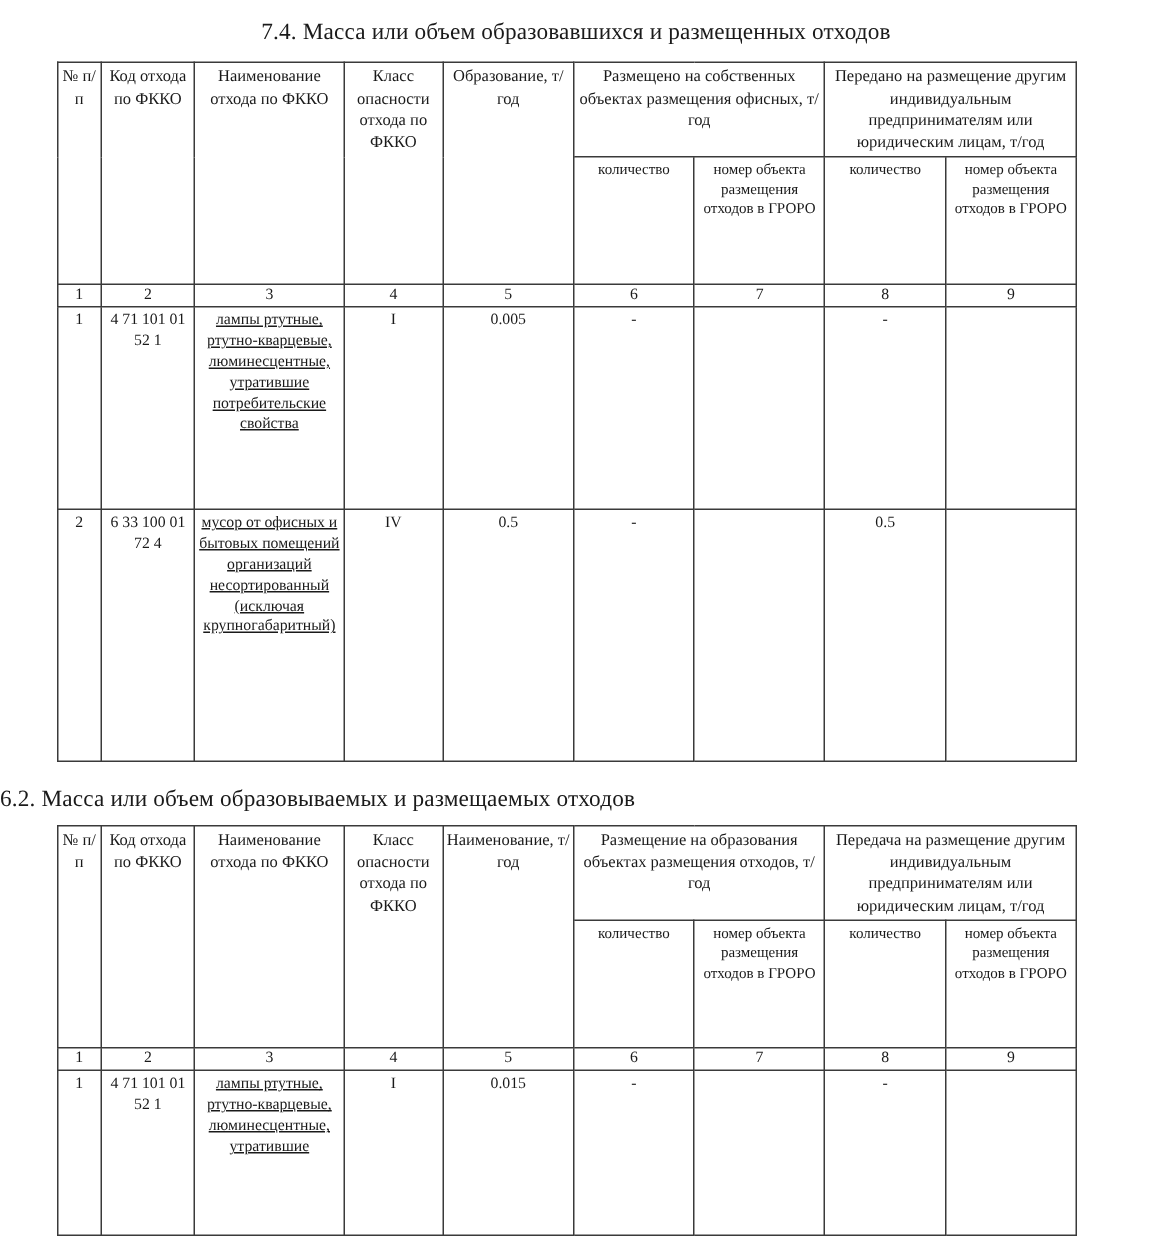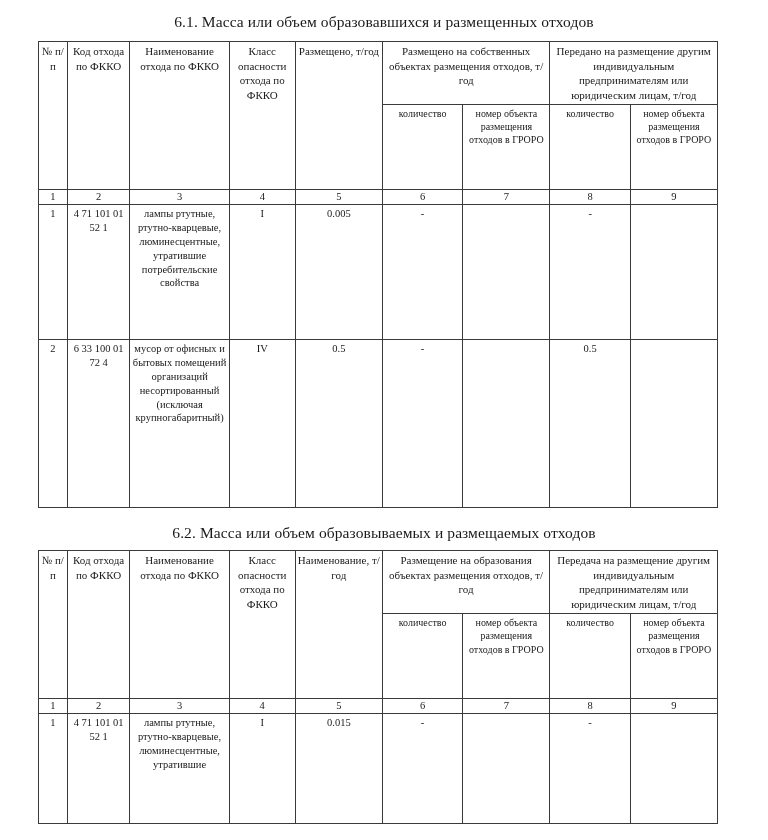--- a/index.html
+++ b/index.html
@@ -34,21 +34,21 @@
   .title-block {
     padding-top: 11px;
   }
   .subsection-title {
     text-align: center;
     font-size: 15.5px;
     line-height: 1.42;
     letter-spacing: 0.1px;
   }
   .subsection-title-2 {
-    text-align: center;
+    text-align: left;
     font-size: 15.5px;
     letter-spacing: 0.1px;
     margin-top: 16px;
     margin-bottom: 8px;
   }
 
   
   .tbl-wrap {
     margin: 0 auto;
     width: 692px;
@@ -89,20 +89,21 @@
     line-height: 1.25;
     vertical-align: middle;
   }
   td.cell {
     font-size: 10.5px;
     line-height: 1.36;
     padding-top: 3px;
   }
   td.cell-name {
     line-height: 1.36;
+    text-decoration: underline;
   }
 
   
   col.c1 { width: 26px; }
   col.c2 { width: 57px; }
   col.c3 { width: 90px; }
   col.c4 { width: 60px; }
   col.c5 { width: 79px; }
   col.c6 { width: 73px; }
   col.c7 { width: 79px; }
@@ -115,21 +116,21 @@
 
   .hdr-tall { height: 64px; }
   .hdr-sub  { height: 80px; }
 </style>
 </head>
 <body>
 
 <div class="page">
 
   <div class="title-block">
-    <div class="subsection-title">6.1. Масса или объем образовавшихся и размещенных отходов</div>
+    <div class="subsection-title">7.4. Масса или объем образовавшихся и размещенных отходов</div>
   </div>
 
   <div class="tbl-wrap" style="margin-top:8px;">
     <table class="doc-table">
       <colgroup>
         <col class="c1">
           <col class="c2">
           <col class="c3">
           <col class="c4">
           <col class="c5">
@@ -137,22 +138,22 @@
           <col class="c7">
           <col class="c8">
           <col class="c9">
       </colgroup>
       <thead>
         <tr>
           <th class="h-main hdr-tall" rowspan="2">№ п/п</th>
           <th class="h-main" rowspan="2">Код отхода по ФККО</th>
           <th class="h-main" rowspan="2">Наименование отхода по ФККО</th>
           <th class="h-main" rowspan="2">Класс опасности отхода по ФККО</th>
-          <th class="h-main" rowspan="2">Размещено, т/год</th>
-          <th class="h-main" colspan="2">Размещено на собственных объектах размещения отходов, т/год</th>
+          <th class="h-main" rowspan="2">Образование, т/год</th>
+          <th class="h-main" colspan="2">Размещено на собственных объектах размещения офисных, т/год</th>
           <th class="h-main" colspan="2">Передано на размещение другим индивидуальным предпринимателям или юридическим лицам, т/год</th>
         </tr>
         <tr>
           <th class="h-sub hdr-sub">количество</th>
           <th class="h-sub">номер объекта размещения отходов в ГРОРО</th>
           <th class="h-sub">количество</th>
           <th class="h-sub">номер объекта размещения отходов в ГРОРО</th>
         </tr>
         <tr class="numrow">
           <td>1</td>

